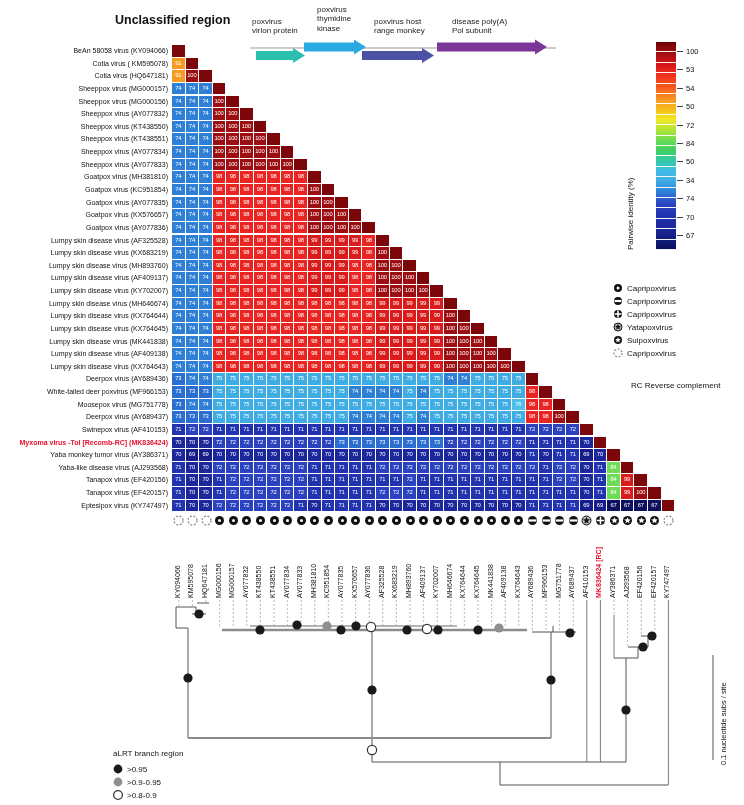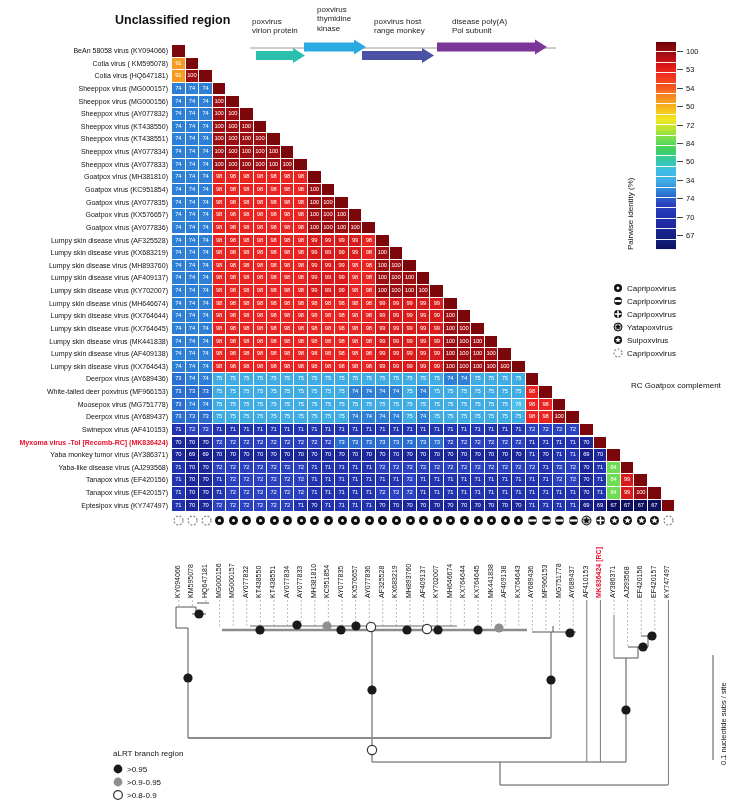--- a/index.html
+++ b/index.html
@@ -107,21 +107,21 @@
           <polygon points="5.00,1.80 5.85,3.84 8.04,4.01 6.37,5.44 6.88,7.59 5.00,6.44 3.12,7.59 3.63,5.44 1.96,4.01 4.15,3.84" fill="#111"></polygon>
         </svg><span>Yatapoxvirus</span></div>
       <div class="gl-item" style="left:613px;top:335px;"><svg width="10" height="10" style="display: inline-block;">
           <circle cx="5" cy="5" r="4" fill="#111"></circle>
           <polygon points="5.00,2.00 5.79,3.91 7.85,4.07 6.28,5.42 6.76,7.43 5.00,6.35 3.24,7.43 3.72,5.42 2.15,4.07 4.21,3.91" fill="#fff"></polygon>
         </svg><span>Suipoxvirus</span></div>
       <div class="gl-item" style="left:613px;top:348px;"><svg width="10" height="10" style="display: inline-block;">
           <circle cx="5" cy="5" r="4" fill="#fff" stroke="#8a8a8a" stroke-width="1.2" stroke-dasharray="2,1.6"></circle>
         </svg><span>Capripoxvirus</span></div>
     </div>
-  <div id="rc-note" class="abs" style="left:631px;top:381px;">RC Goatpox complement</div>
+  <div id="rc-note" class="abs" style="left:631px;top:381px;">RC Reverse complement</div>
 
   <div id="matrix">
       <div class="row-label" style="top:45.0px;">BeAn 58058 virus (KY094066)</div>
       <div class="cell" style="left:172.0px;top:45.0px;width:12.6px;height:11.6px;background:#7c070b;"></div>
       <div class="row-label" style="top:57.6px;">Cotia virus ( KM595078)</div>
       <div class="cell" style="left:172.0px;top:57.6px;width:12.6px;height:11.6px;line-height:11.6px;background:#f79a21;">91</div>
       <div class="cell" style="left:185.6px;top:57.6px;width:12.6px;height:11.6px;background:#7c070b;"></div>
       <div class="row-label" style="top:70.3px;">Cotia virus (HQ647181)</div>
       <div class="cell" style="left:172.0px;top:70.3px;width:12.6px;height:11.6px;line-height:11.6px;background:#f79a21;">91</div>
       <div class="cell" style="left:185.6px;top:70.3px;width:12.6px;height:11.6px;line-height:11.6px;background:#9c0e12;">100</div>

